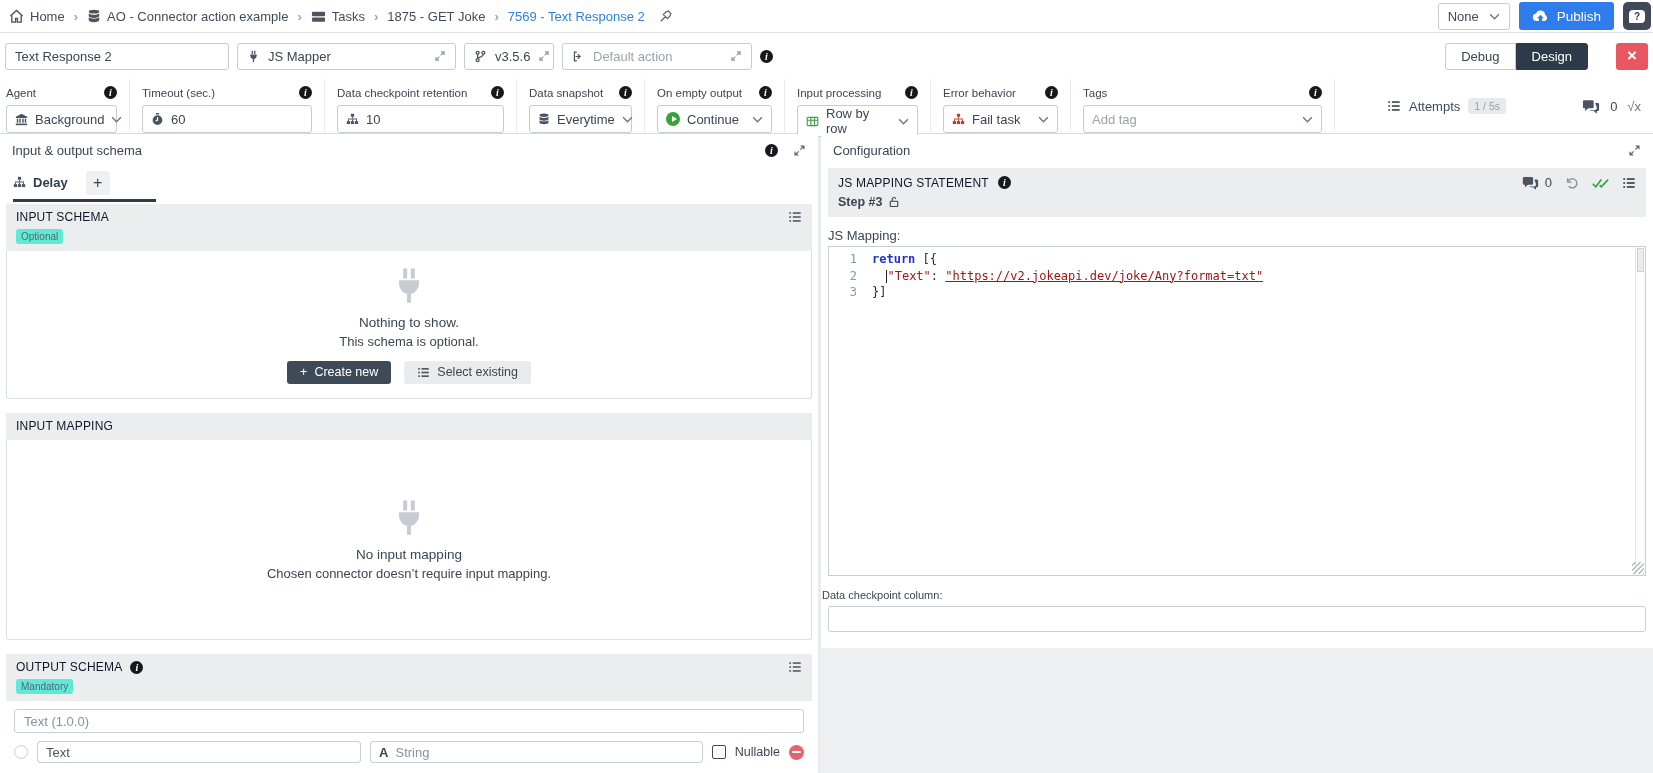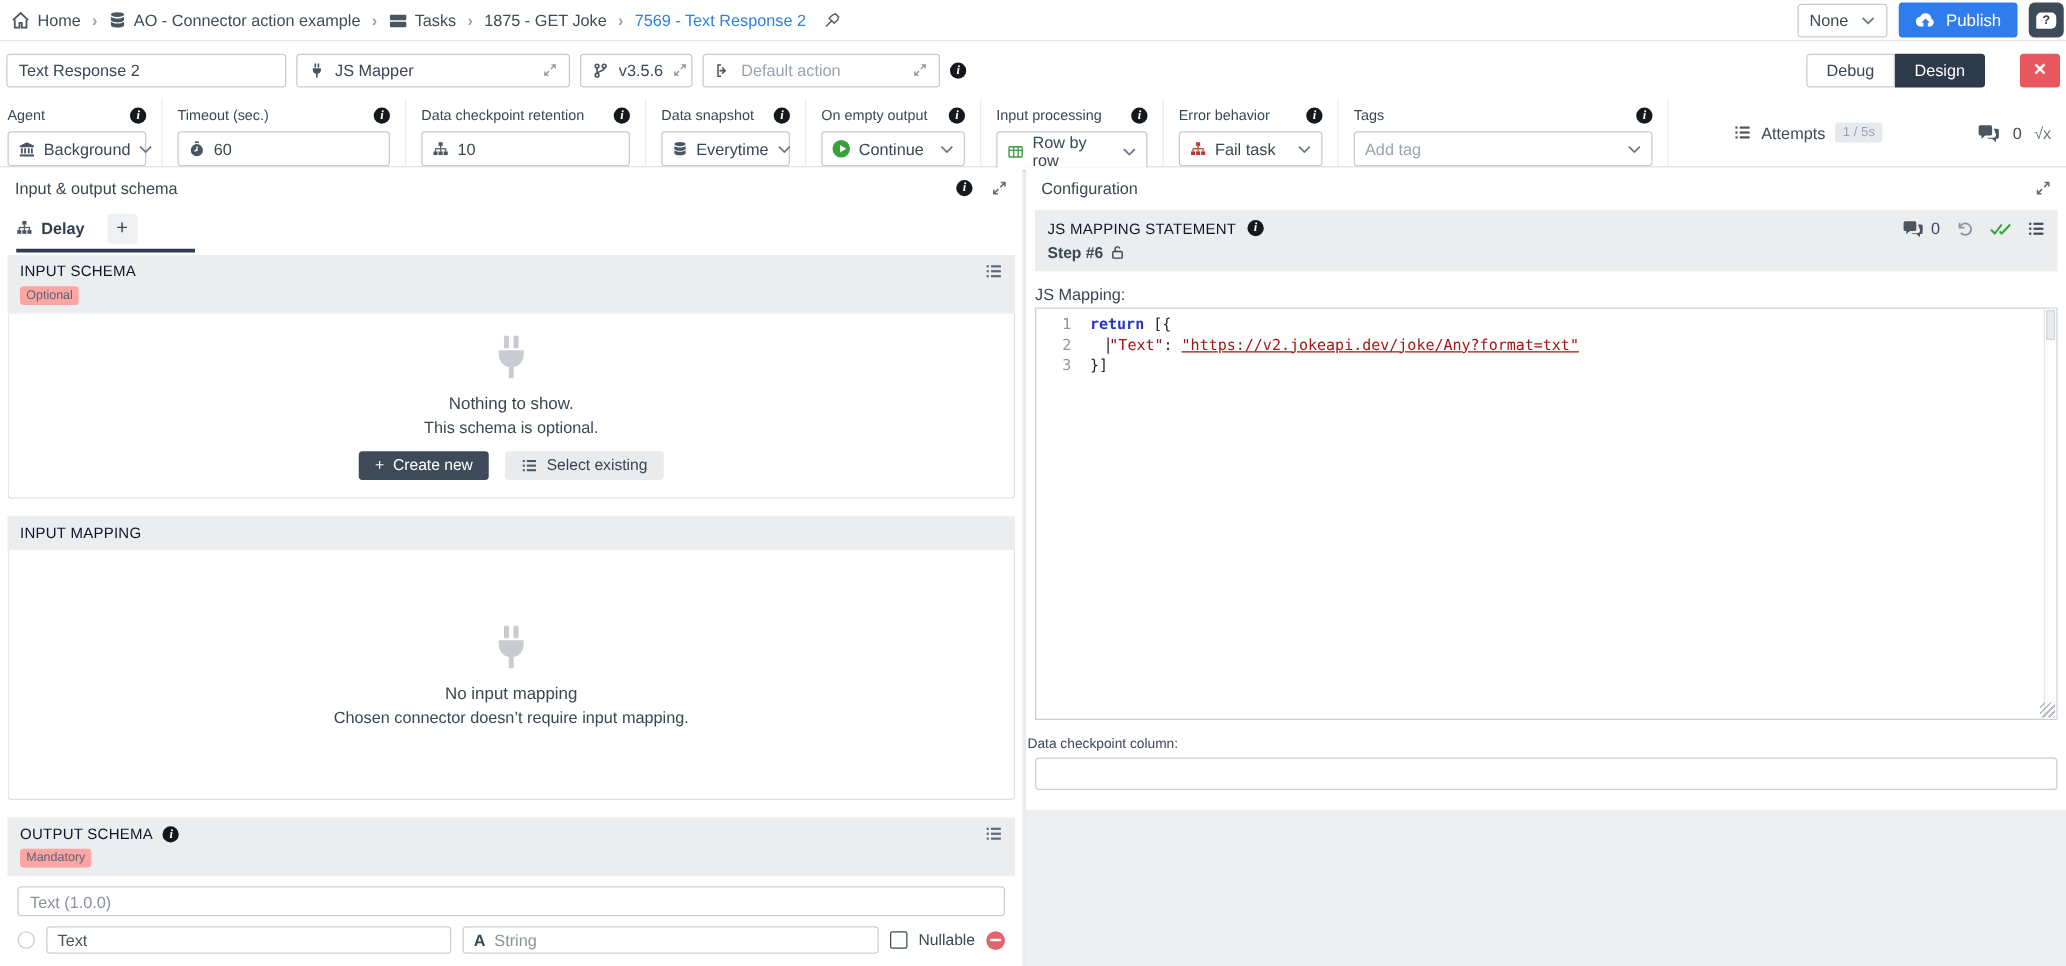--- a/index.html
+++ b/index.html
@@ -64,21 +64,21 @@
   .tabgroup{display:flex;align-items:center;gap:18px;border-bottom:3px solid #2e3d4d;padding-right:46px}
   .tab{display:flex;align-items:center;gap:7px;font-weight:700;color:#2e3d4d;cursor:pointer}
   .tab-add{width:24px;height:24px;background:#eef0f2;border-radius:3px;display:flex;align-items:center;justify-content:center;font-size:16px;color:#3b4653;cursor:pointer}
 
   .section{margin:2px 6px 0}
   .section + .section{margin-top:14px}
   .section-header{background:#ebedef;padding:6px 10px 7px}
   .sh-row{display:flex;align-items:center;gap:8px}
   .sh-title{font-size:12px;font-weight:400;color:#0f172a;letter-spacing:.2px}
   .sh-list{margin-left:auto;color:#5f6a76;cursor:pointer}
-  .badge-blue{display:inline-block;background:#fca5a5;color:#5b6475;font-size:10px;padding:2px 5px;border-radius:3px;margin-top:5px}
+  .badge-blue{display:inline-block;background:#5eead4;color:#5b6475;font-size:10px;padding:2px 5px;border-radius:3px;margin-top:5px}
   .section-body{border:1px solid #dcdfe3;border-top:none;background:#fff;border-radius:0 0 3px 3px}
   .body-is{height:148px;display:flex;align-items:center;justify-content:center}
   .body-im{height:200px;display:flex;align-items:center;justify-content:center}
   .empty{display:flex;flex-direction:column;align-items:center}
   .plug-big{color:#c8ccd2}
   .empty-title{font-weight:400;margin-top:9px;font-size:13.5px}
   .empty-cap{margin-top:4px;font-size:13px}
   .empty-actions{display:flex;gap:13px;margin-top:12px}
   .btn-dark{height:23px;background:#3f4a59;color:#fff;border:none;border-radius:3px;display:flex;align-items:center;gap:7px;padding:0 13px;font-size:12.5px;cursor:pointer}
   .btn-light{height:23px;background:#e9ebed;color:#3b4653;border:none;border-radius:3px;display:flex;align-items:center;gap:7px;padding:0 13px;font-size:12.5px;cursor:pointer}
@@ -615,21 +615,21 @@
                   <rect x="5.5" y="2.5" width="9" height="2"></rect>
                   <rect x="1.5" y="7" width="2" height="2"></rect>
                   <rect x="5.5" y="7" width="9" height="2"></rect>
                   <rect x="1.5" y="11.5" width="2" height="2"></rect>
                   <rect x="5.5" y="11.5" width="9" height="2"></rect>
                 </svg>
               </span>
           </div>
         </div>
         <div class="st-row2">
-          <span>Step #6</span>
+          <span>Step #3</span>
           <span class="lock">
               <svg width="12" height="12" viewBox="0 0 16 16" fill="none" stroke="currentColor" stroke-width="1.5">
                 <rect x="3" y="7" width="10" height="7" rx="1"></rect>
                 <path d="M5.5 7V4.5a2.5 2.5 0 0 1 4.9-.7"></path>
               </svg>
             </span>
         </div>
       </div>
 
       <div class="mapping-label">JS Mapping:</div>

